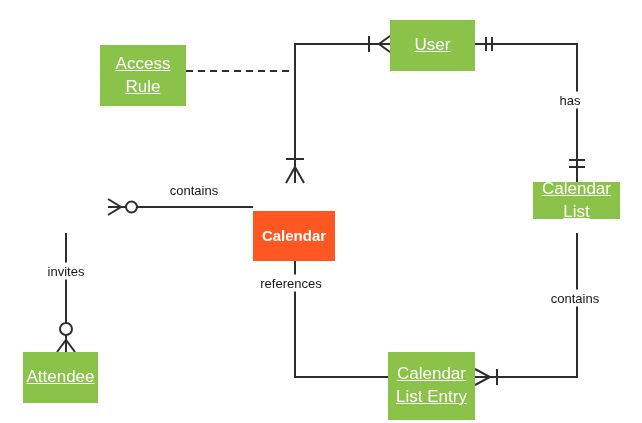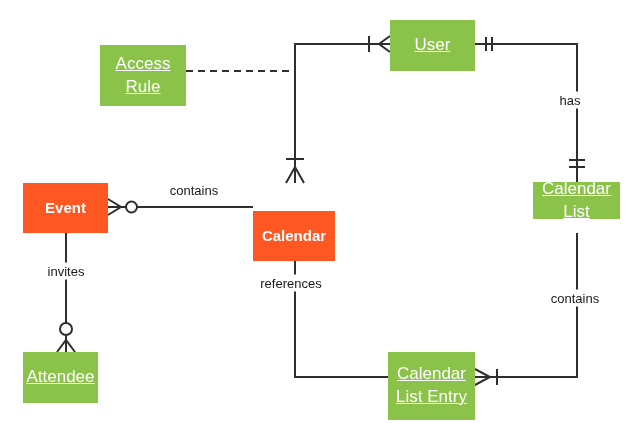--- a/index.html
+++ b/index.html
@@ -103,23 +103,20 @@
       <path class="ln" d="M497 369 V385"></path>
     </g>
   </svg>
 
   <div id="e-access-rule" class="entity green">
     <span>Access Rule</span>
   </div>
   <div id="e-user" class="entity green">
     <span>User</span>
   </div>
-  <div id="e-event" class="entity orange">
-    <span>Event</span>
-  </div>
   <div id="e-calendar" class="entity orange">
     <span>Calendar</span>
   </div>
   <div id="e-calendar-list" class="entity green">
     <span>Calendar List</span>
   </div>
   <div id="e-attendee" class="entity green">
     <span>Attendee</span>
   </div>
   <div id="e-calendar-list-entry" class="entity green">

